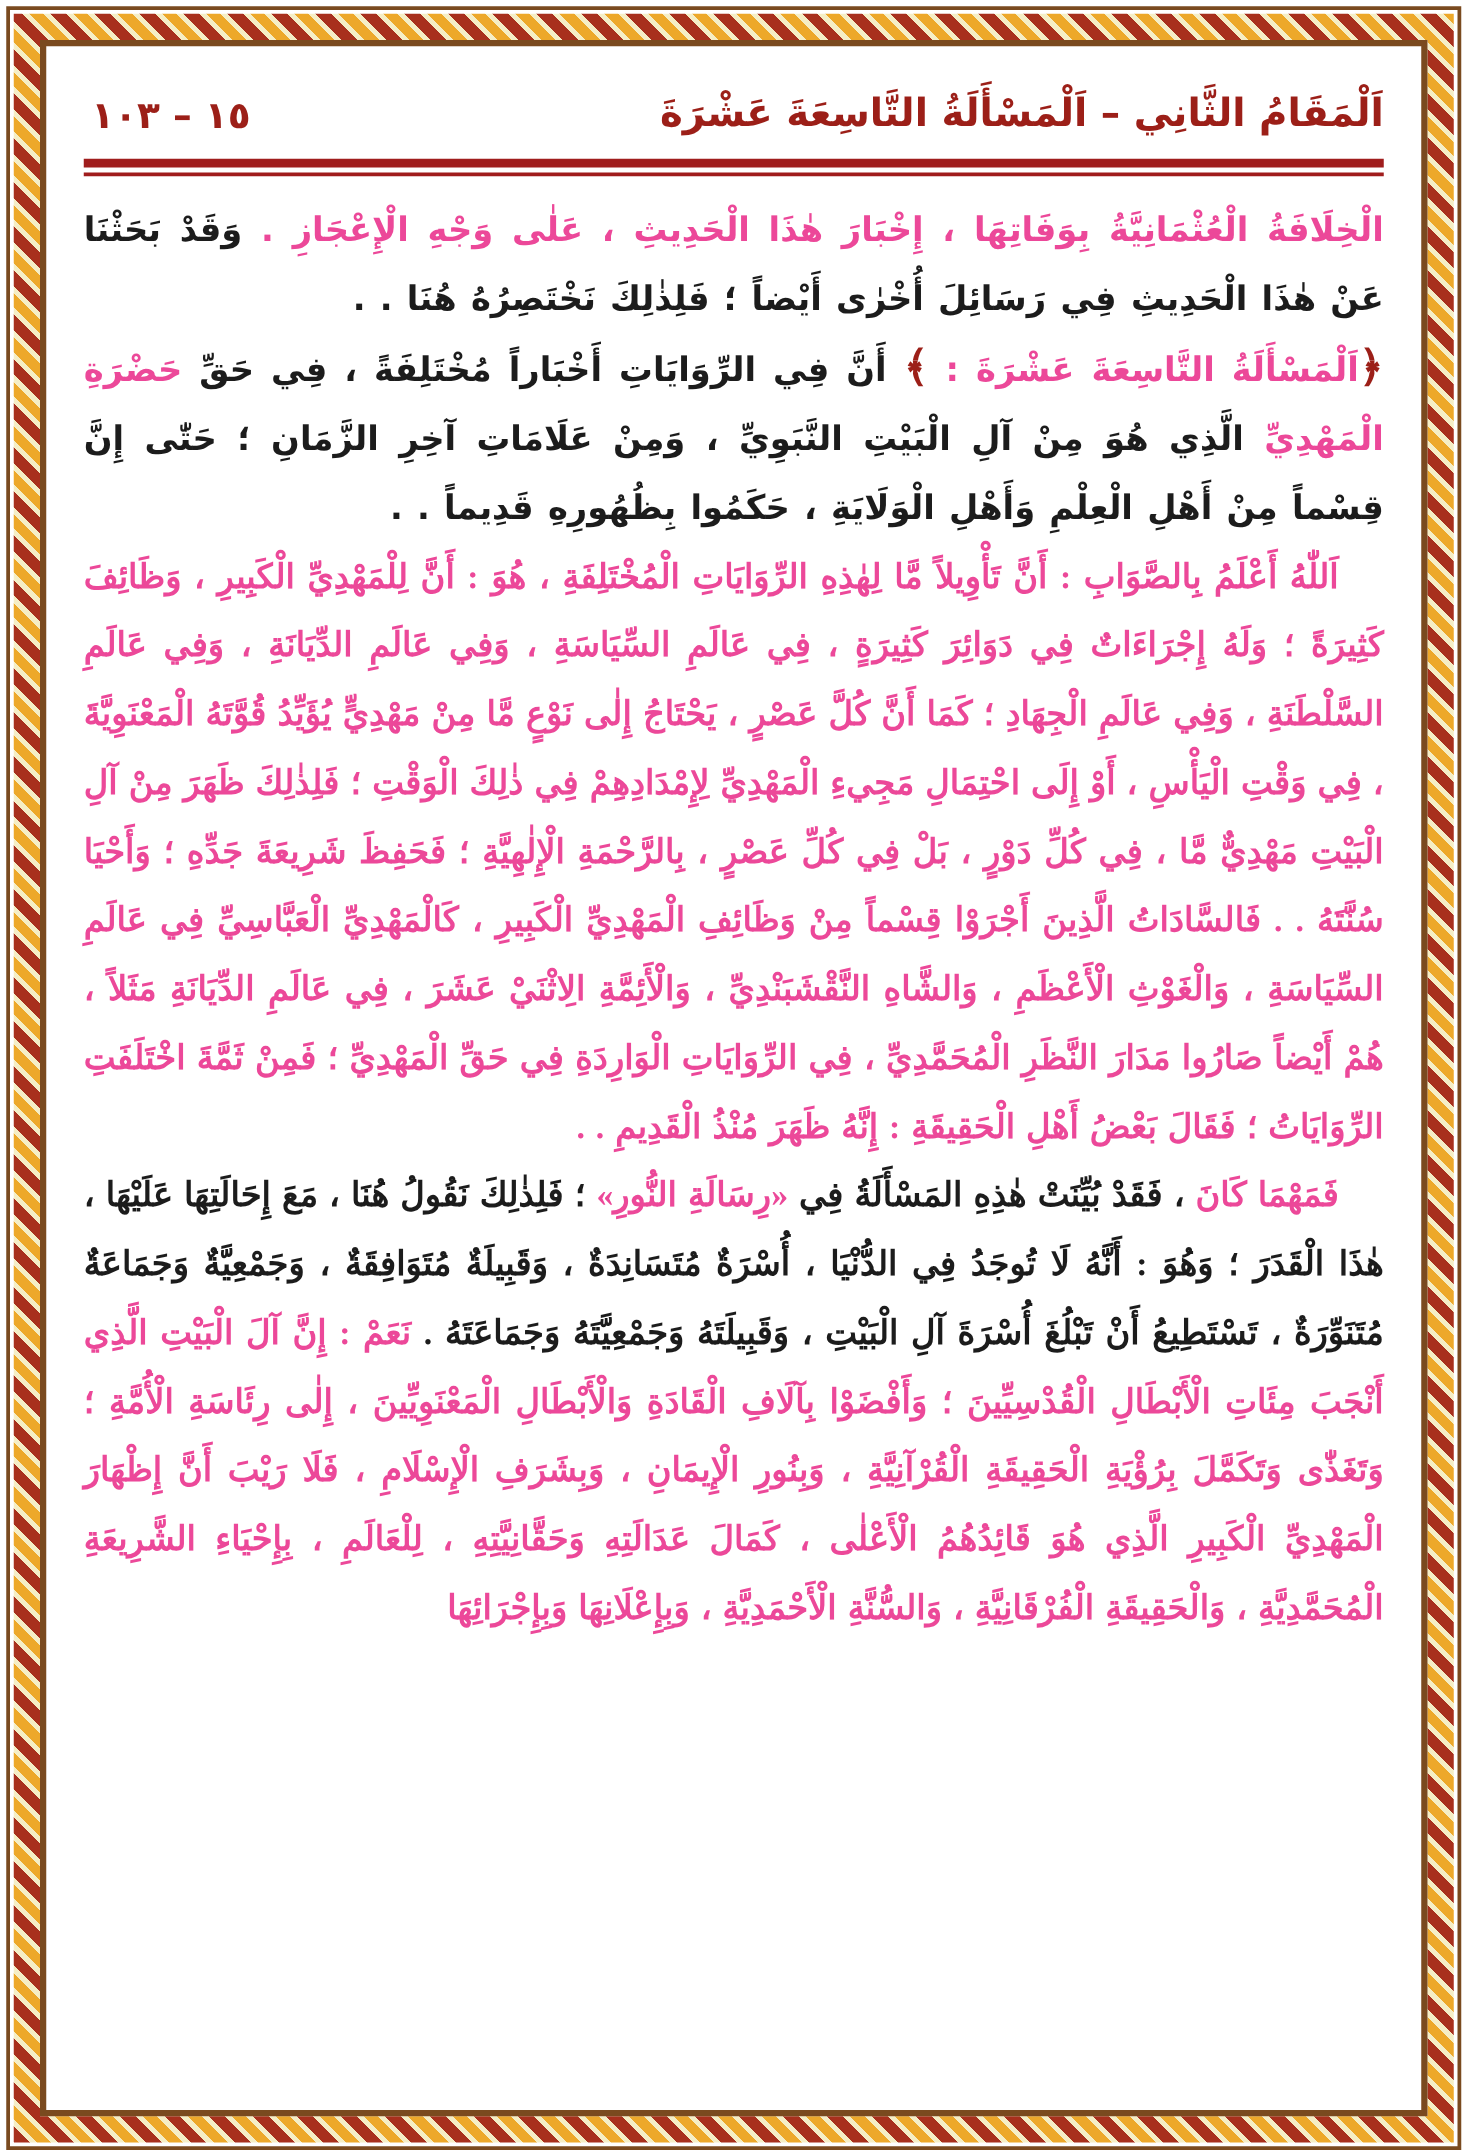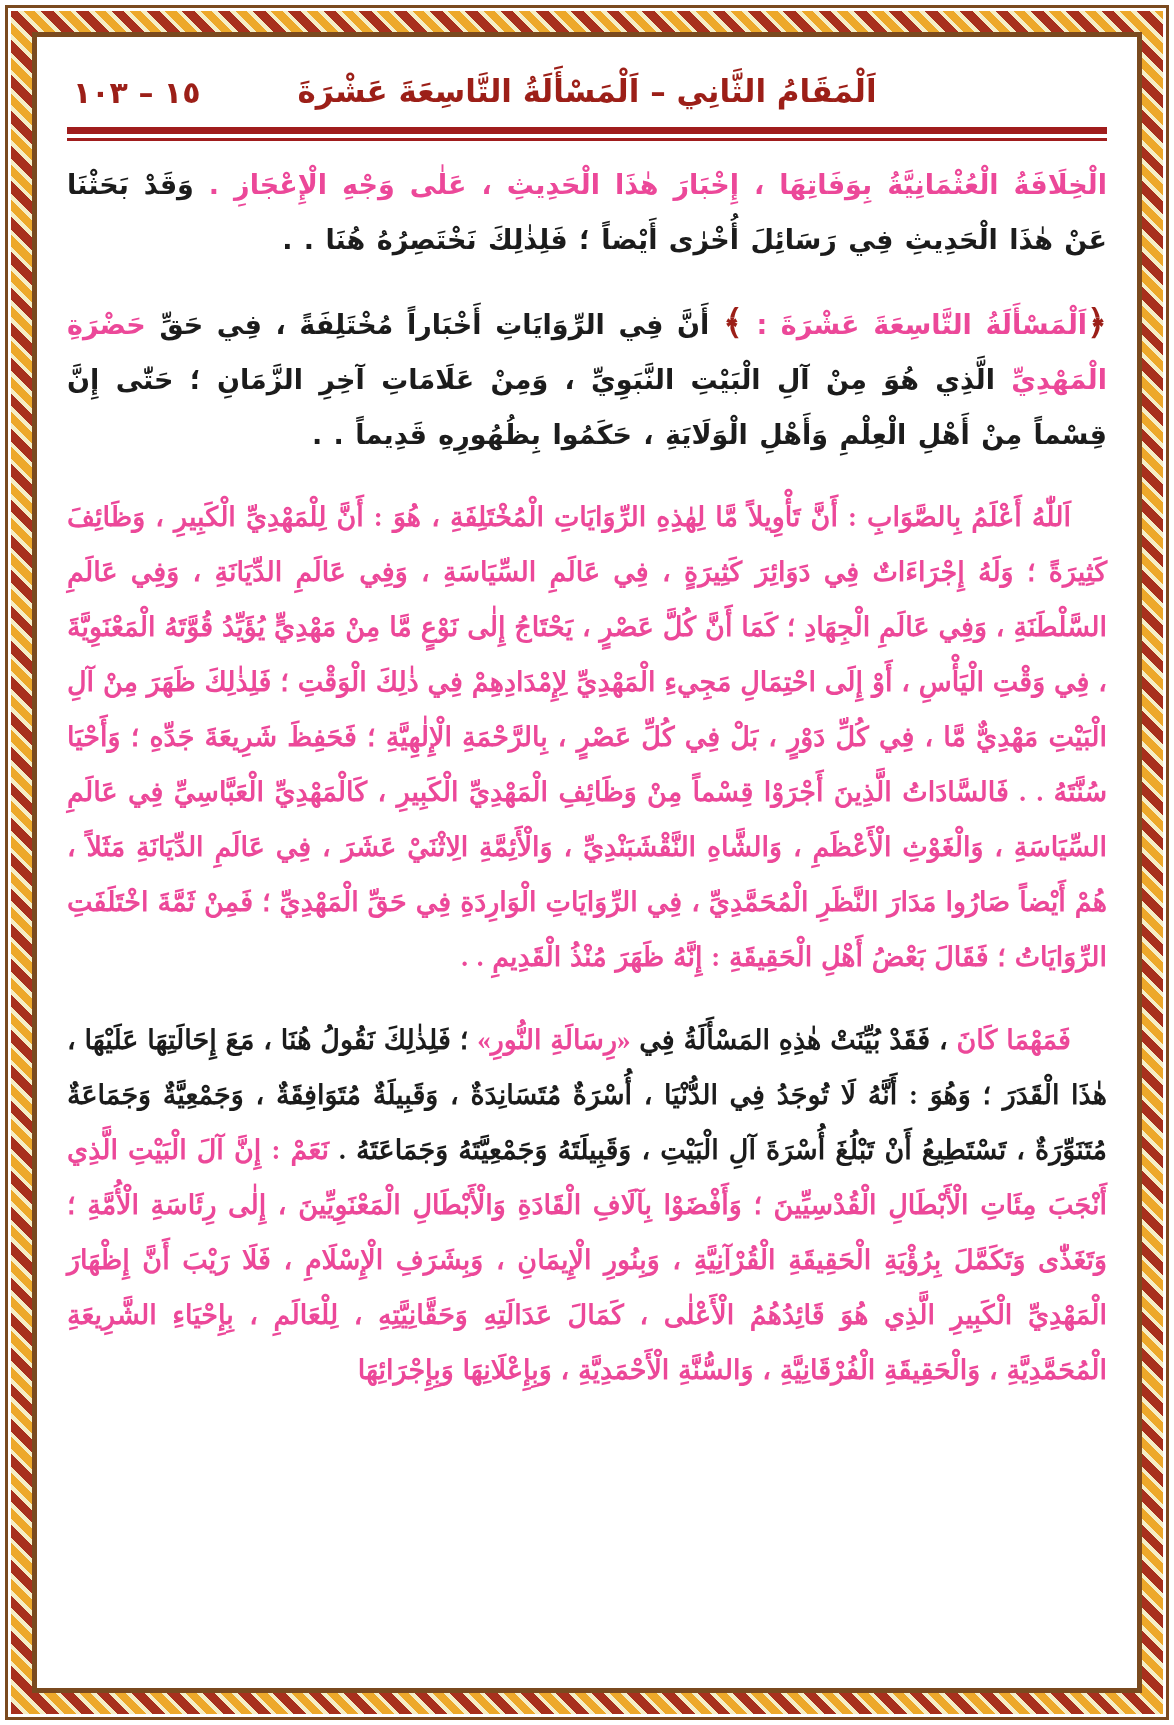--- a/index.html
+++ b/index.html
@@ -40,21 +40,20 @@
     padding: 28px 30px 10px 30px;
     overflow: hidden;
     direction: rtl;
   }
   header.page-header {
     position: relative;
     direction: rtl;
     margin-bottom: 10px;
   }
   .page-title {
-    text-align: center;
     font-size: 31px;
     font-weight: bold;
     color: #9c1f18;
     line-height: 52px;
   }
   .page-number {
     position: absolute;
     left: 6px; top: 10px;
     font-size: 30px;
     font-weight: bold;
@@ -70,21 +69,21 @@
   main.body-text {
     direction: rtl;
     text-align: justify;
     font-weight: bold;
     font-size: 27px;
     line-height: 55px;
     word-spacing: 2px;
     margin-top: 16px;
   }
   p.para { margin: 0; }
-  p.para + p.para { margin-top: 28px; }
+  p.para + p.para { margin-top: 0; }
   p.para.indent { text-indent: 36px; font-family: Liberation Serif, serif; }
   p.para.gap-top { margin-top: 26px; }
   .red { color: #ec4899; }
   .black { color: #1c1c1c; }
   .ornament { font-size: 34px; color: #9c1f18; }
 </style>
 </head>
 <body>
 
 <div class="page">

